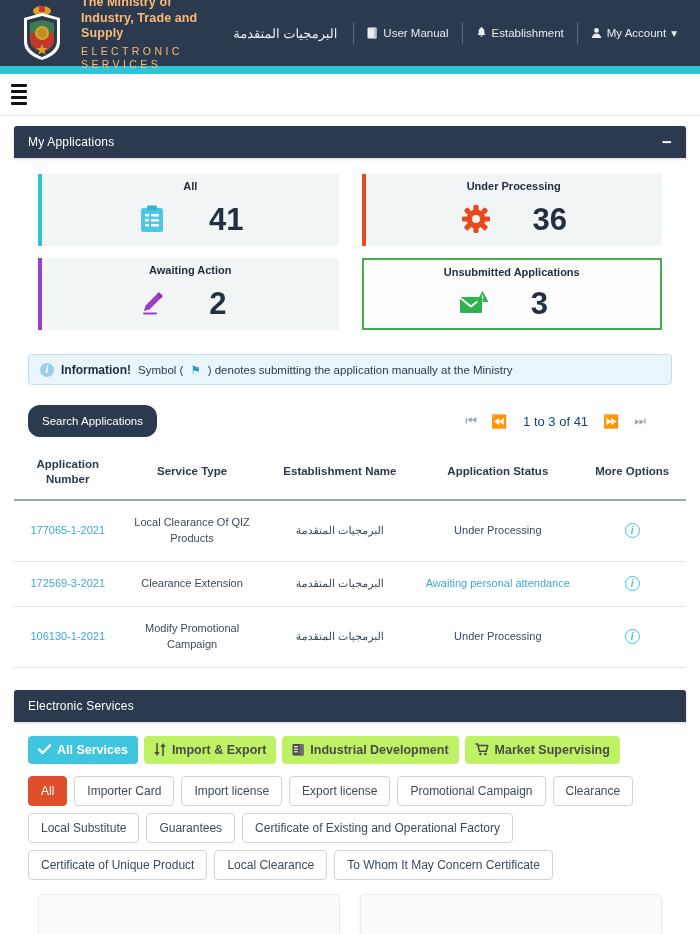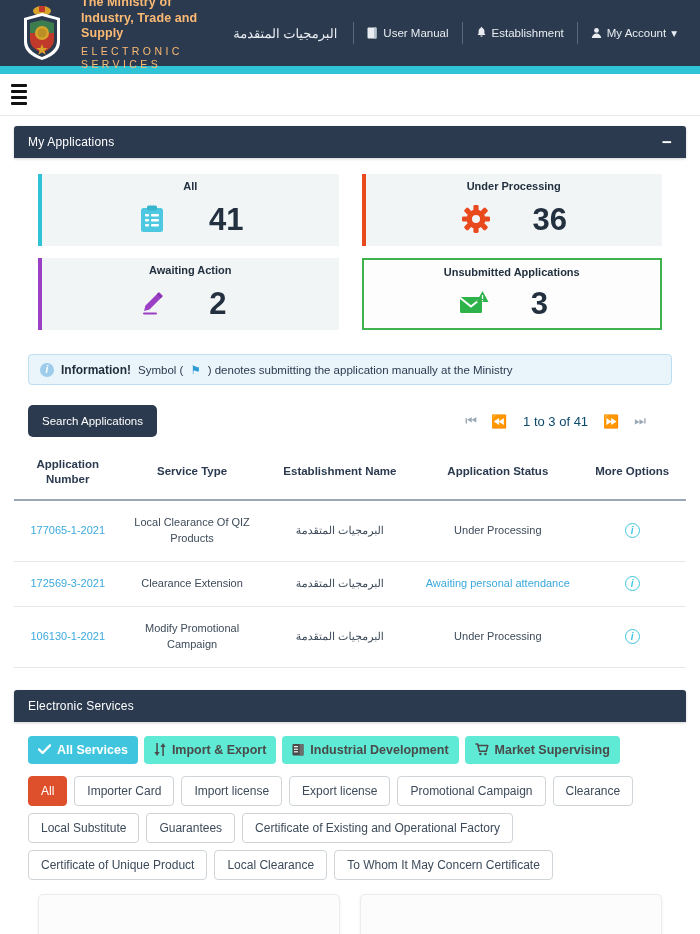--- a/index.html
+++ b/index.html
@@ -78,21 +78,21 @@
     font-size: 10px; font-weight: bold; font-style: italic;
     display: flex; align-items: center; justify-content: center; flex: none;
   }
   .alert b { color: #1f2d3a; font-size: 12px; }
   .alert .rest { color: #2b3a4f; }
   .flagsym { color: #2e9bd6; }
 
   
   .toolrow { display: flex; align-items: center; padding: 20px 14px 0 14px; }
   .btn-dark {
-    background: #2b3a4f; color: #ffffff; border: none; border-radius: 5px;
+    background: #2b3a4f; color: #ffffff; border: none; border-radius: 12px;
     font-size: 11.5px; padding: 10px 14px; cursor: pointer;
     font-family: "Liberation Sans", sans-serif;
   }
   .pager { margin-left: auto; display: flex; align-items: center; gap: 15px; color: #8b99a7; padding-right: 26px; }
   .pg-ico { font-size: 13px; cursor: pointer; color: #9aa7b4; }
   .pg-txt { font-size: 13px; color: #0c4a6e; }
 
   
   table.apps { width: 100%; border-collapse: collapse; margin-top: 12px; }
   table.apps th {
@@ -108,21 +108,21 @@
   td.arabic { font-size: 12px; direction: rtl; }
   .info-circle {
     display: inline-block; width: 15px; height: 15px; border: 1.4px solid #3fc6de;
     border-radius: 50%; color: #3fc6de; font-size: 10px; font-style: italic;
     line-height: 13px; cursor: pointer; font-weight: bold;
   }
 
   
   .catrow { display: flex; gap: 6px; padding: 14px 14px 0 14px; flex-wrap: wrap; }
   .cat {
-    background: #5eead4; color: #4a4a4a; font-size: 12.5px; font-weight: bold;
+    background: #bef264; color: #4a4a4a; font-size: 12.5px; font-weight: bold;
     border-radius: 4px; padding: 7px 10px; display: flex; align-items: center; gap: 6px;
     cursor: pointer; white-space: nowrap;
   }
   .cat.active { background: #3fc6de; color: #ffffff; }
 
   .chips { display: flex; gap: 7px; padding: 12px 14px 0 14px; flex-wrap: wrap; }
   .chip {
     border: 1px solid #cfd4d8; background: #ffffff; color: #3d4b5a; font-size: 12px;
     border-radius: 4px; padding: 7px 12px; cursor: pointer; white-space: nowrap;
   }

